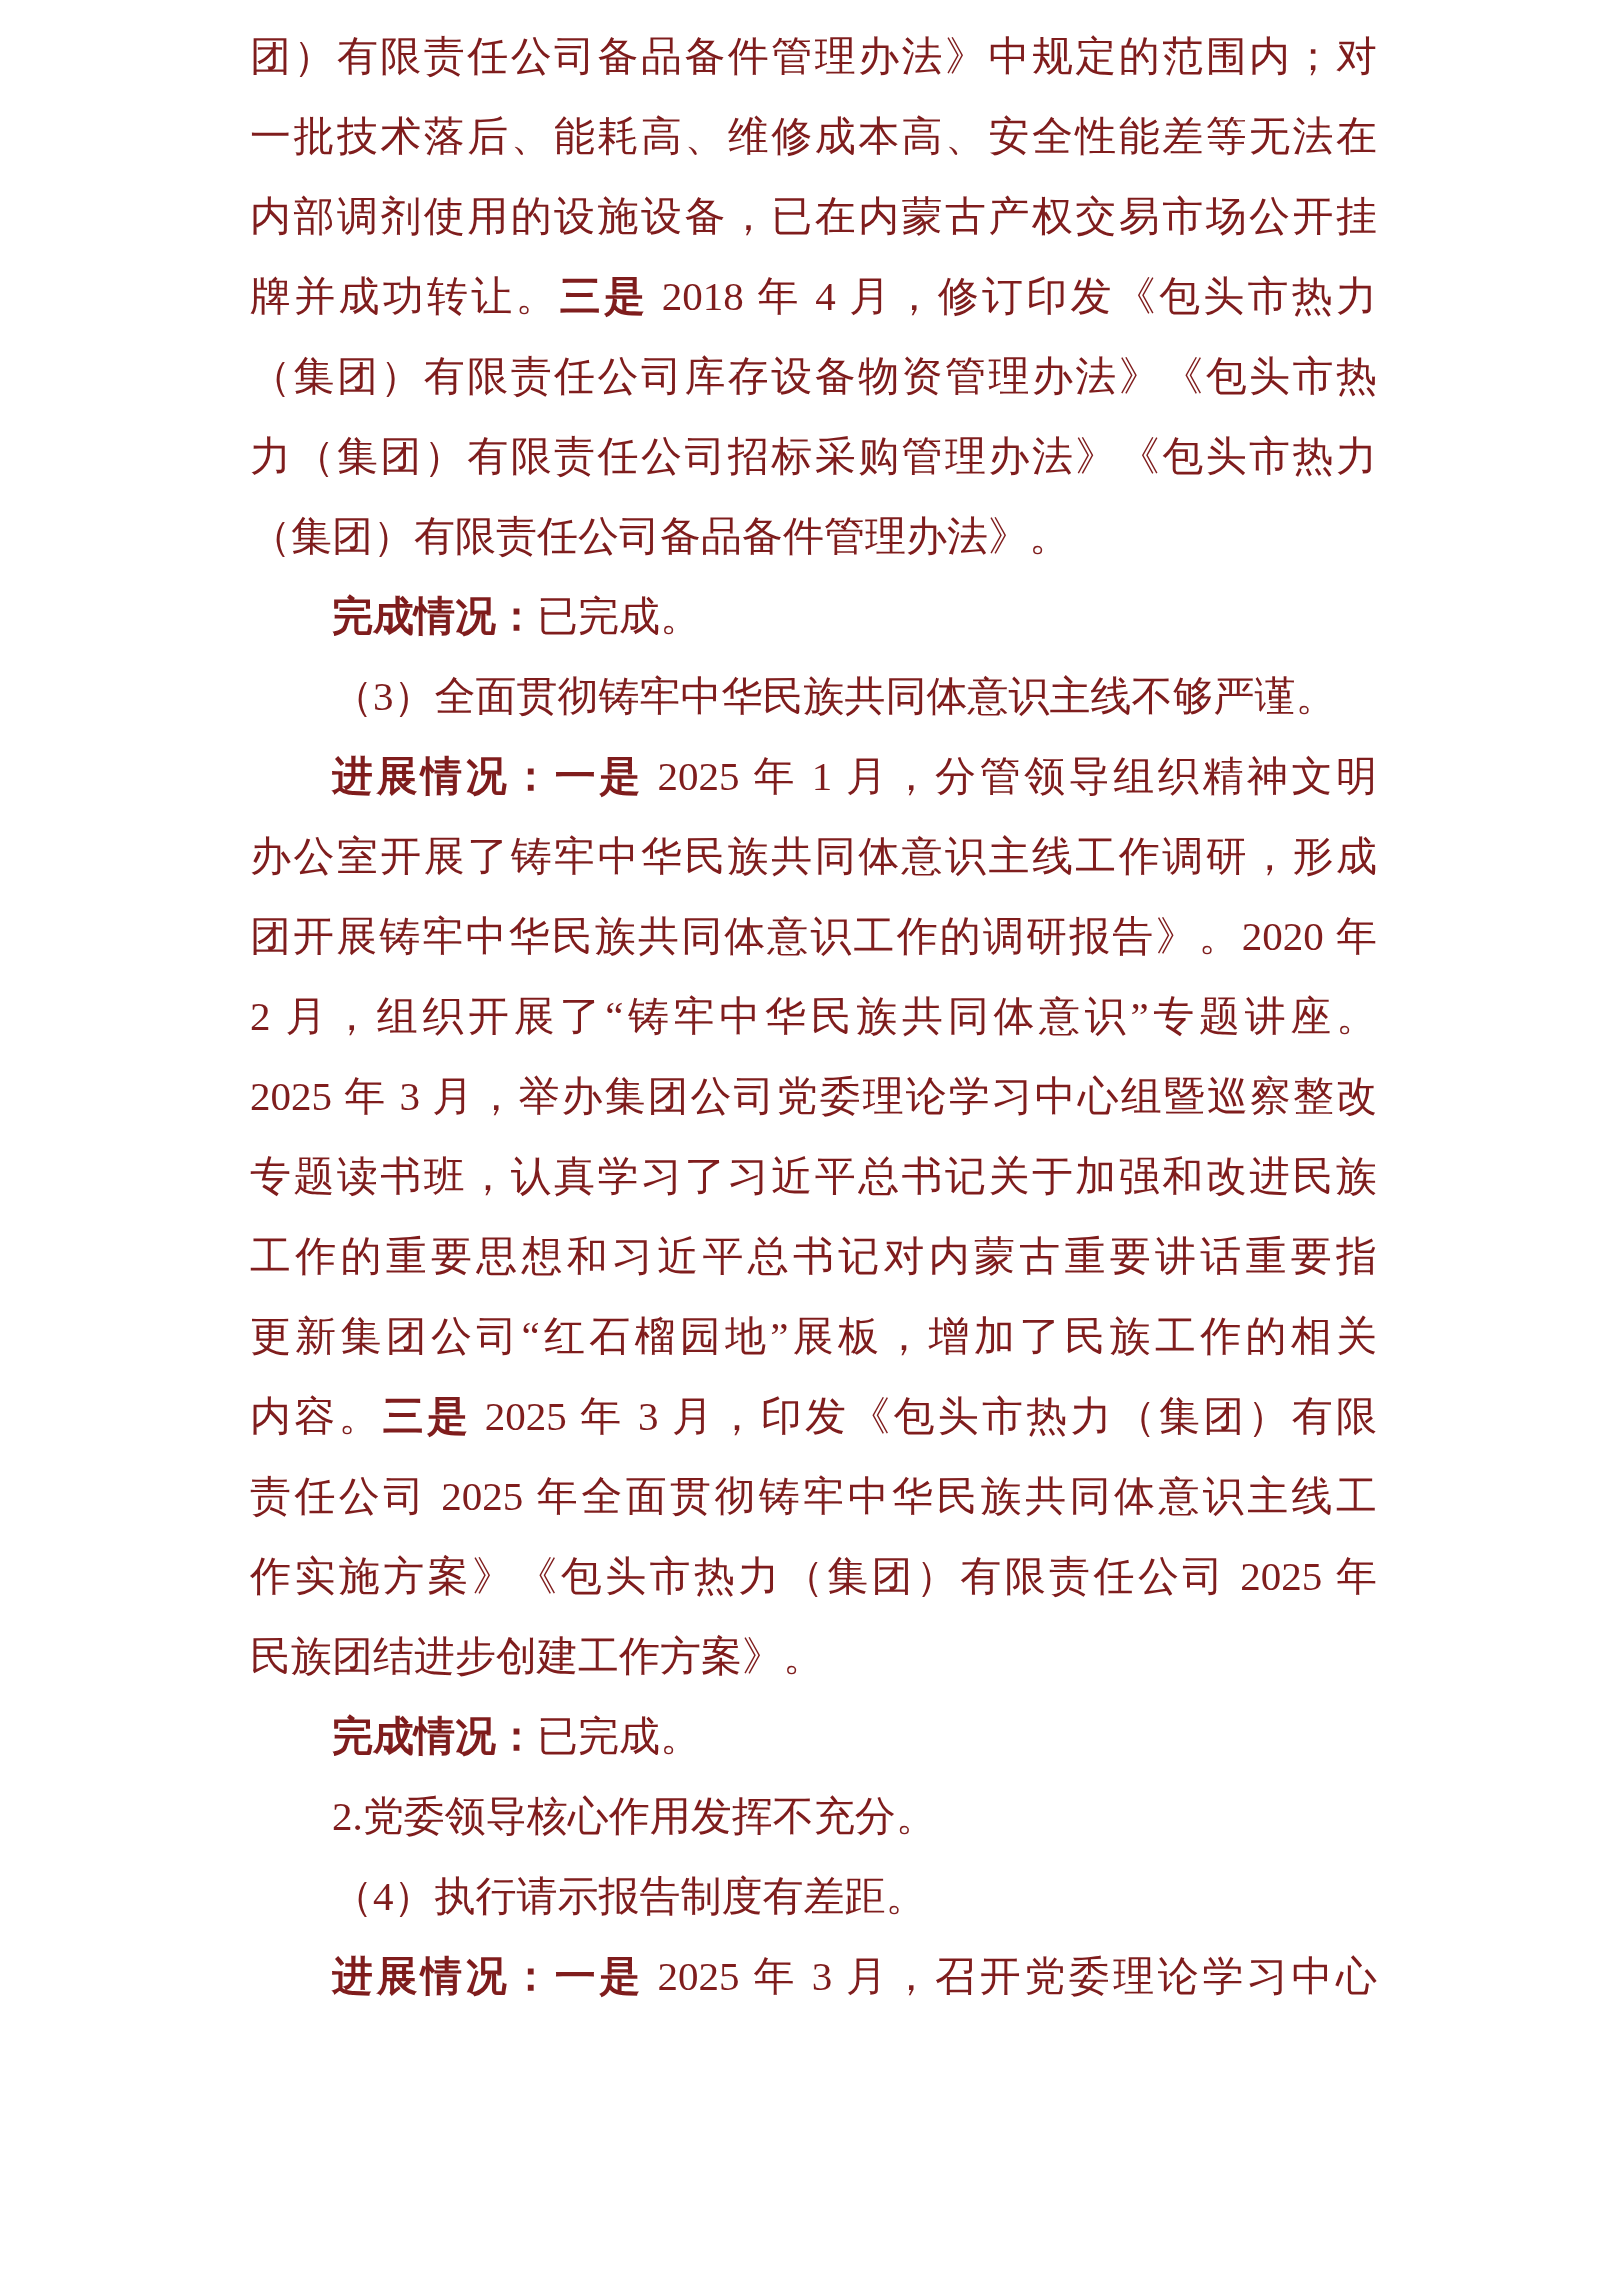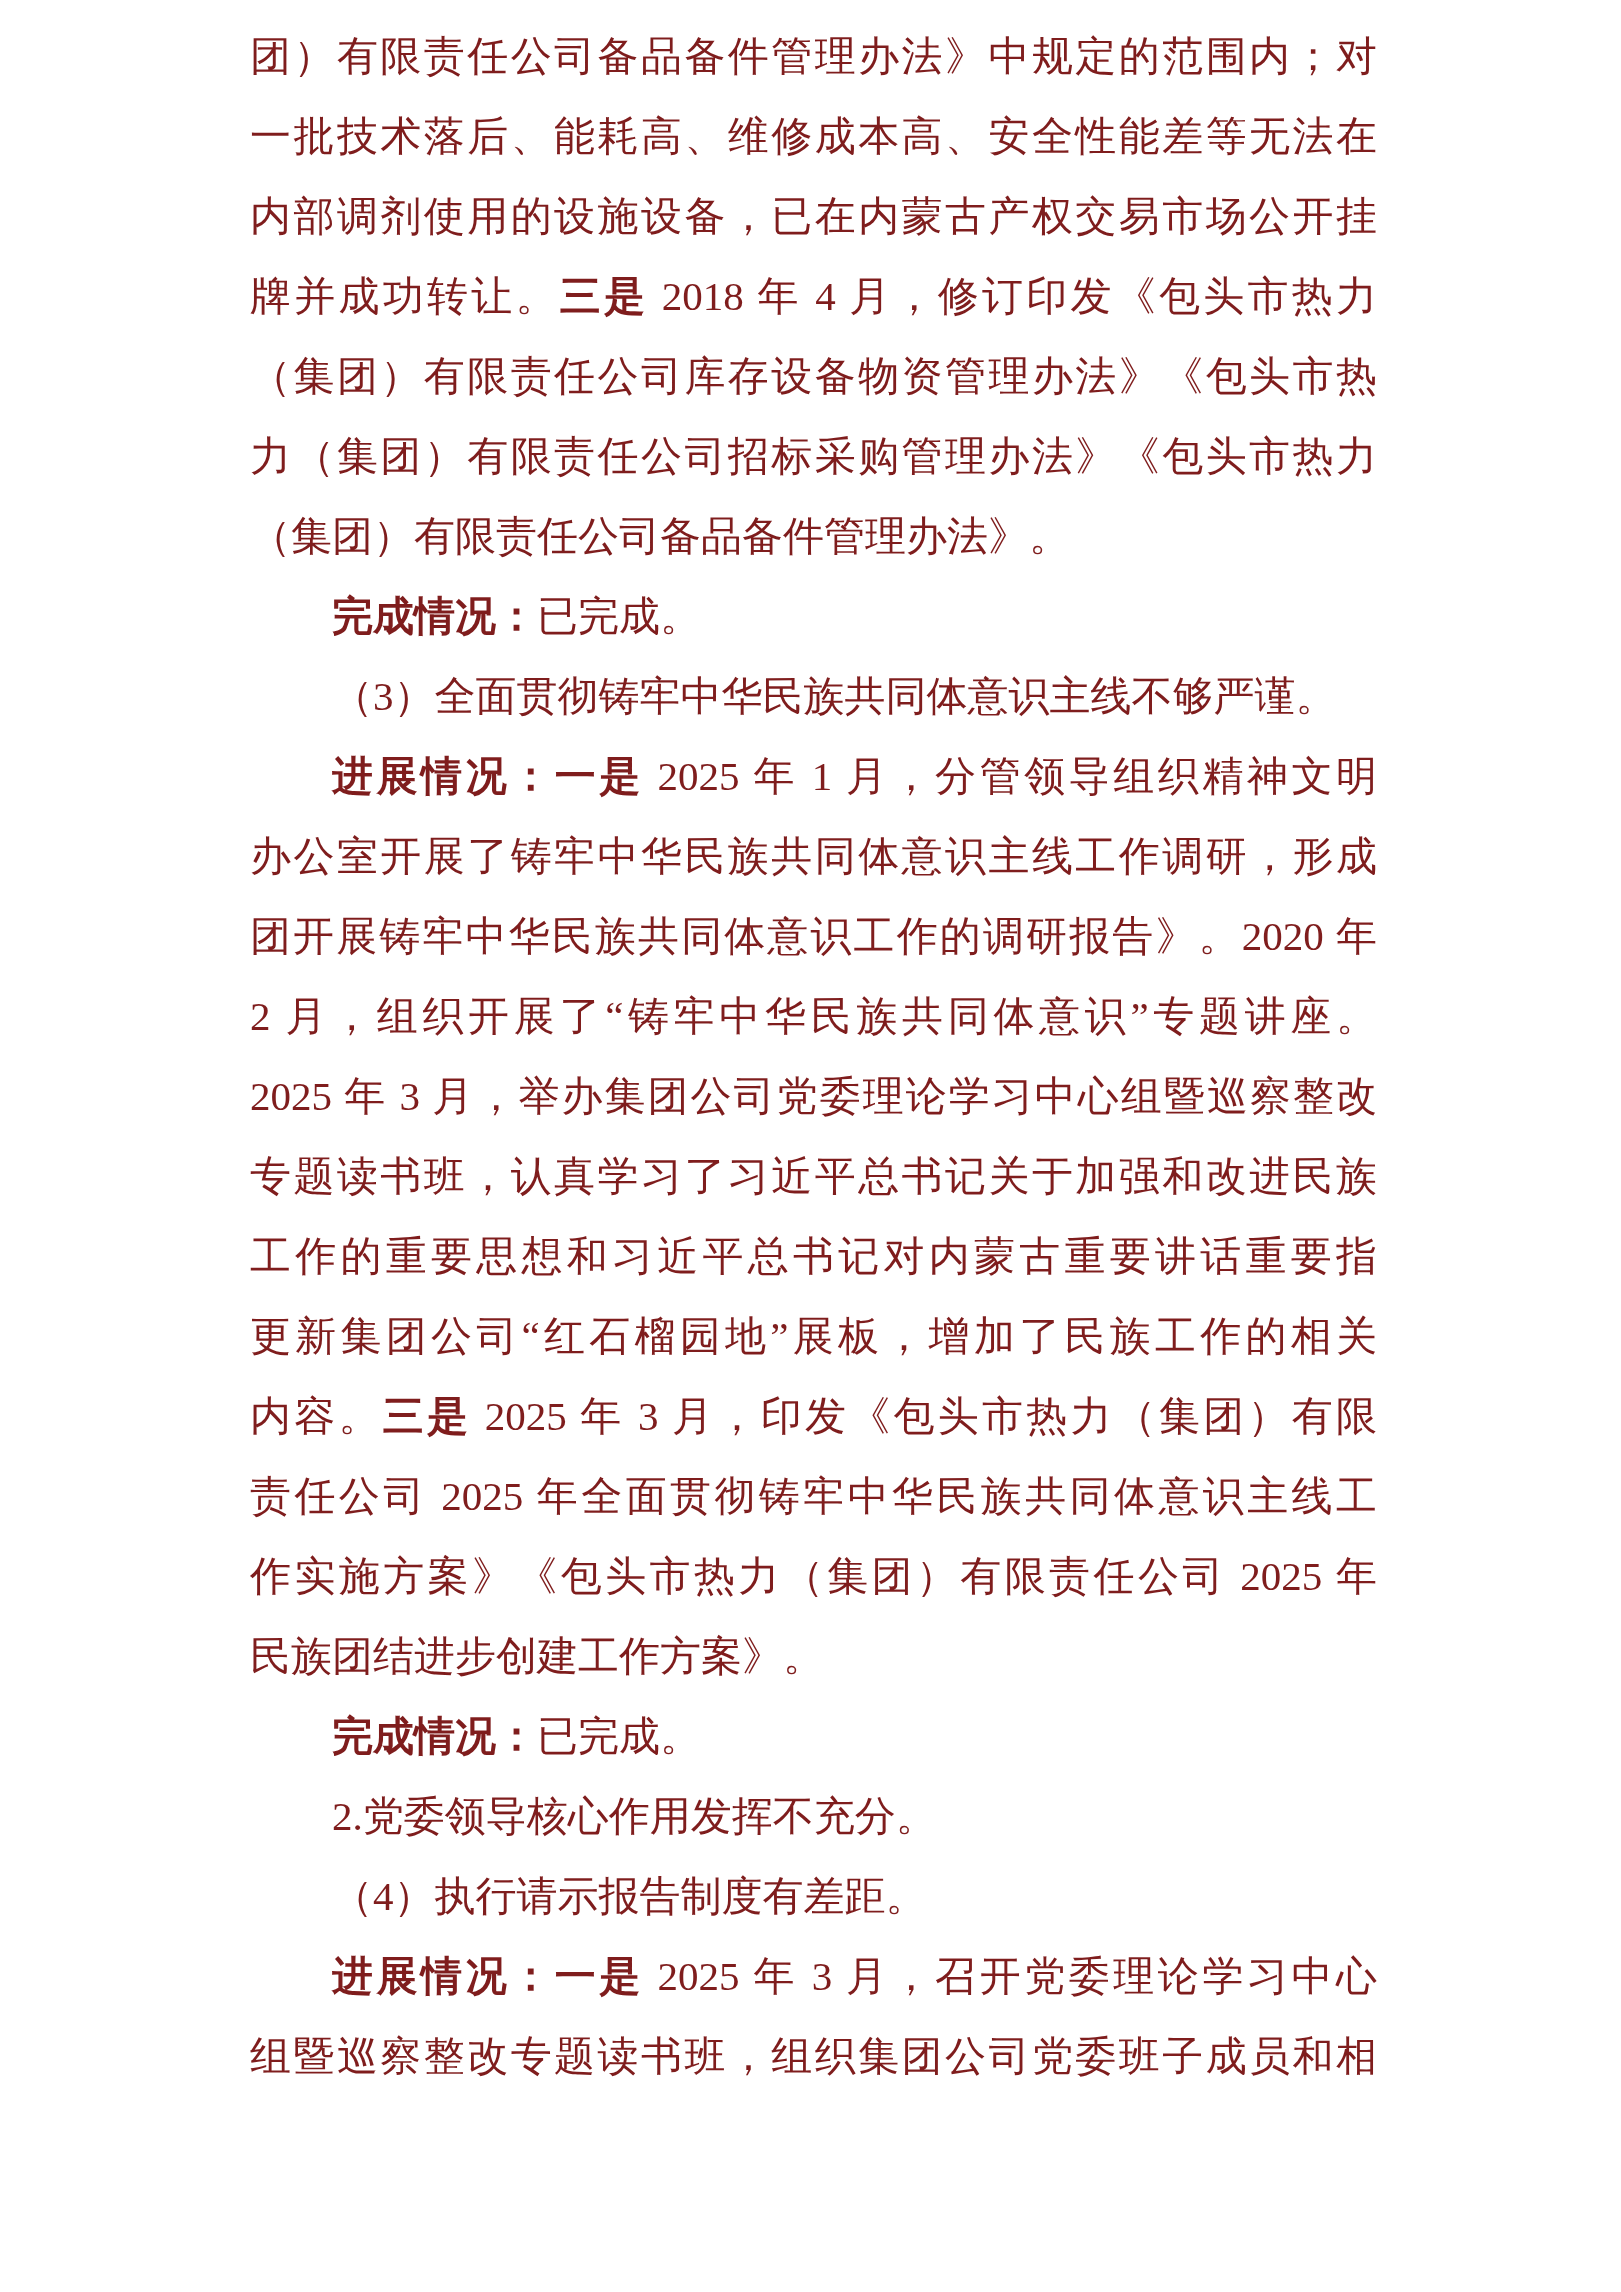--- a/index.html
+++ b/index.html
@@ -76,16 +76,15 @@
       <div class="line justify"><span class="seg-normal">工作的重要思想和习近平总书记对内蒙古重要讲话重要指</span></div>
       <div class="line justify"><span class="seg-normal">更新集团公司“红石榴园地”展板，增加了民族工作的相关</span></div>
       <div class="line justify"><span class="seg-normal">内容。</span><span class="seg-bold-serif">三是</span><span class="seg-normal"> 2025 年 3 月，印发《包头市热力（集团）有限</span></div>
       <div class="line justify"><span class="seg-normal">责任公司 2025 年全面贯彻铸牢中华民族共同体意识主线工</span></div>
       <div class="line justify"><span class="seg-normal">作实施方案》《包头市热力（集团）有限责任公司 2025 年</span></div>
       <div class="line left"><span class="seg-normal">民族团结进步创建工作方案》。</span></div>
       <div class="line left indent"><span class="seg-bold-sans">完成情况：</span><span class="seg-normal">已完成。</span></div>
       <div class="line left indent"><span class="seg-normal">2.党委领导核心作用发挥不充分。</span></div>
       <div class="line left indent"><span class="seg-normal">（4）执行请示报告制度有差距。</span></div>
       <div class="line justify indent"><span class="seg-bold-sans">进展情况：</span><span class="seg-bold-serif">一是</span><span class="seg-normal"> 2025 年 3 月，召开党委理论学习中心</span></div>
-      <div class="line justify"><span class="seg-normal">组暨巡察整改专题读书班，组织集团公司党委班子成员和相</span></div>
     </div>
 </div>
 
 
 </body></html>

